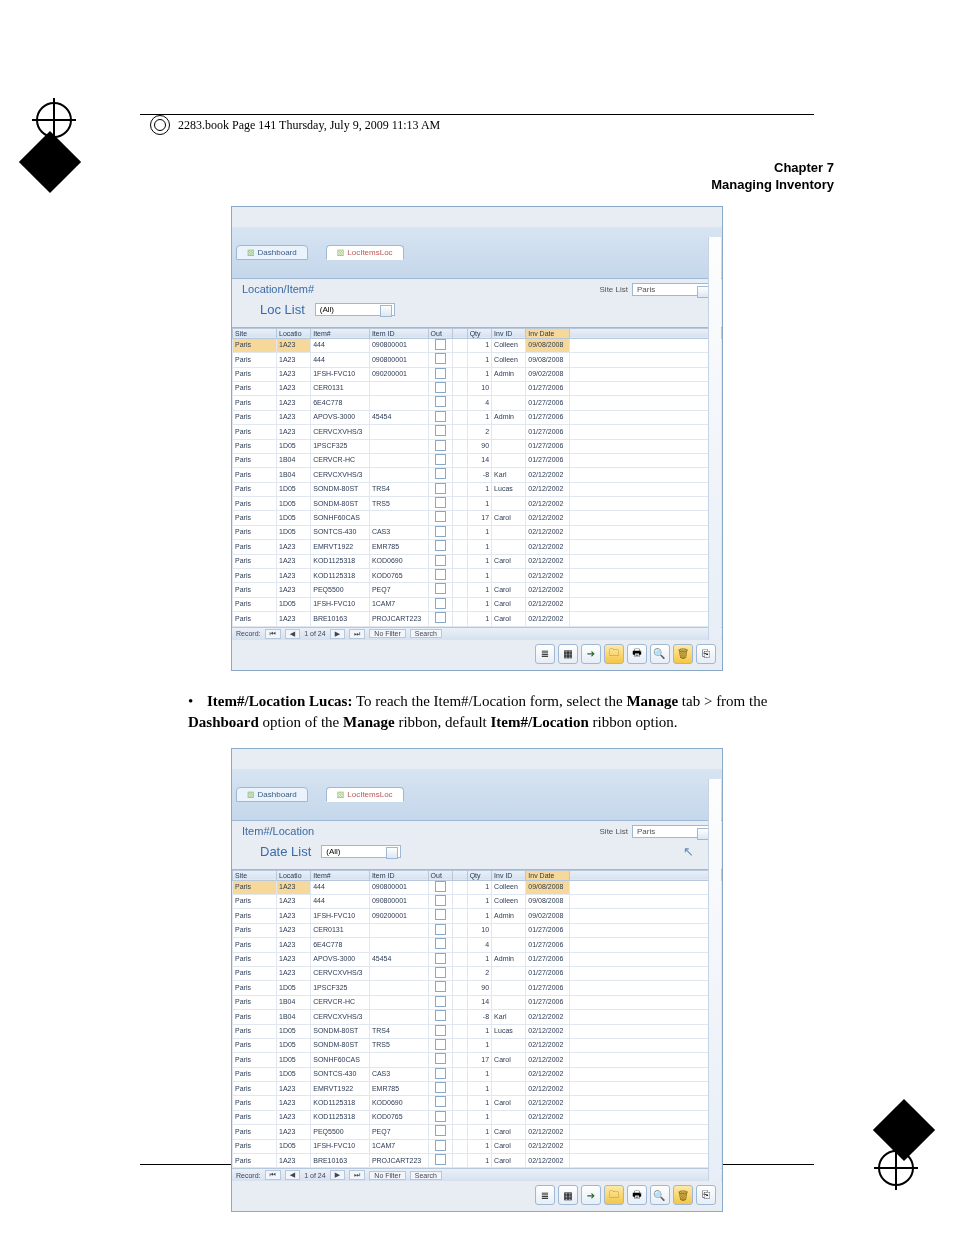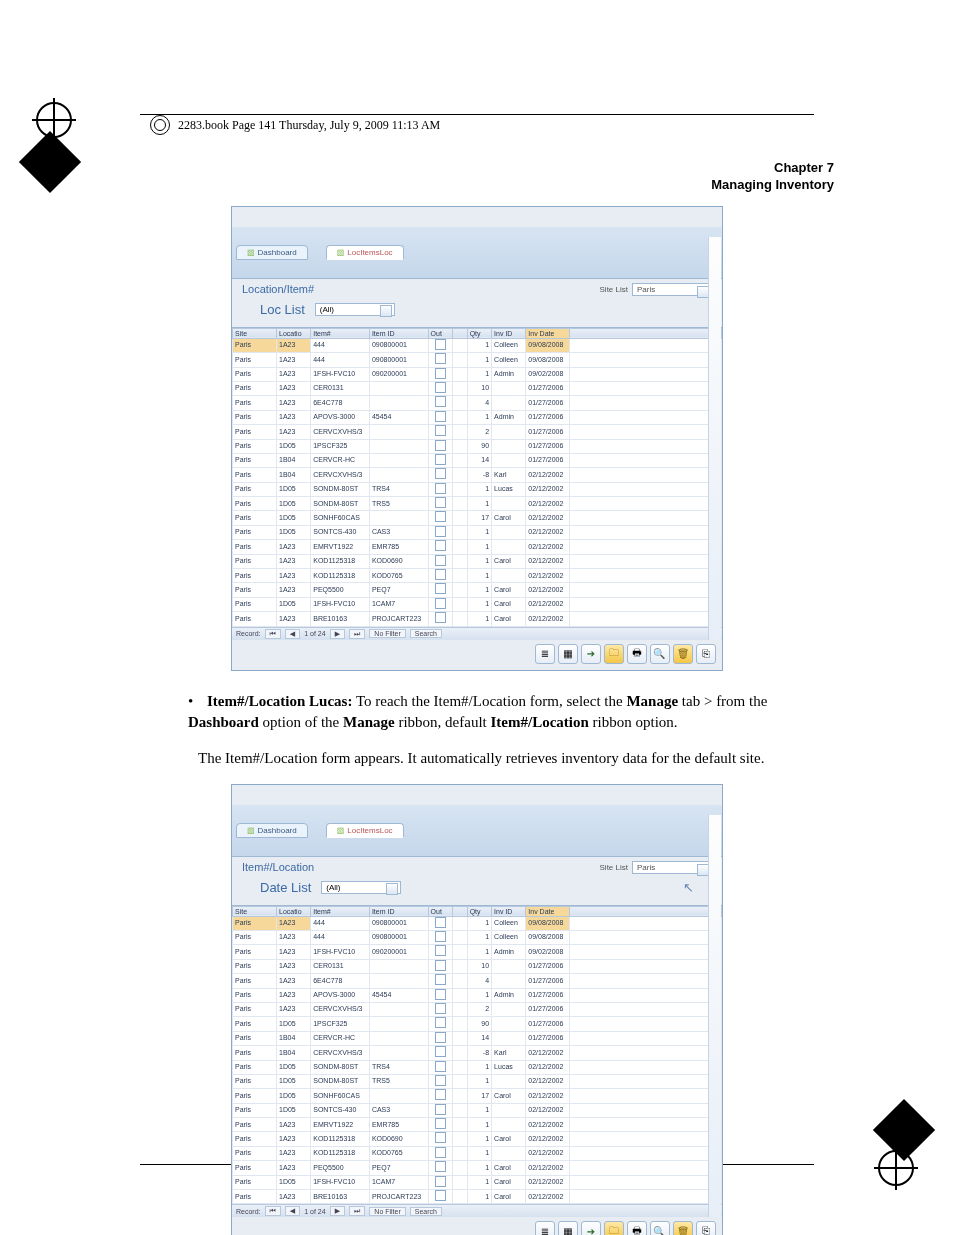--- a/index.html
+++ b/index.html
@@ -556,21 +556,20 @@
     </div>
     <div class="scroll-strip"></div>
   </div>
 
   <div class="body-text">
     <ul>
         <li>
       <b>Item#/Location Lucas:</b><span> To reach the Item#/Location form, select the </span><b>Manage</b><span> tab &gt; from the </span><b>Dashboard</b><span> option of the </span><b>Manage</b><span> ribbon, default </span><b>Item#/Location</b><span> ribbon option.</span>
     </li>
       </ul>
-    <p class="follow">The Item#/Location form appears. It automatically retrieves inventory data for the default site.</p>
   </div>
 
   <div class="shot">
     <div class="tab-bar">
       <div class="tab"><span class="x">▧</span><span>Dashboard</span></div>
       <div class="tab active"><span class="x">▧</span><span>LocItemsLoc</span></div>
     </div>
     <div class="title-row">
       <div class="form-title">Item#/Location</div>
       <div class="site-picker">

